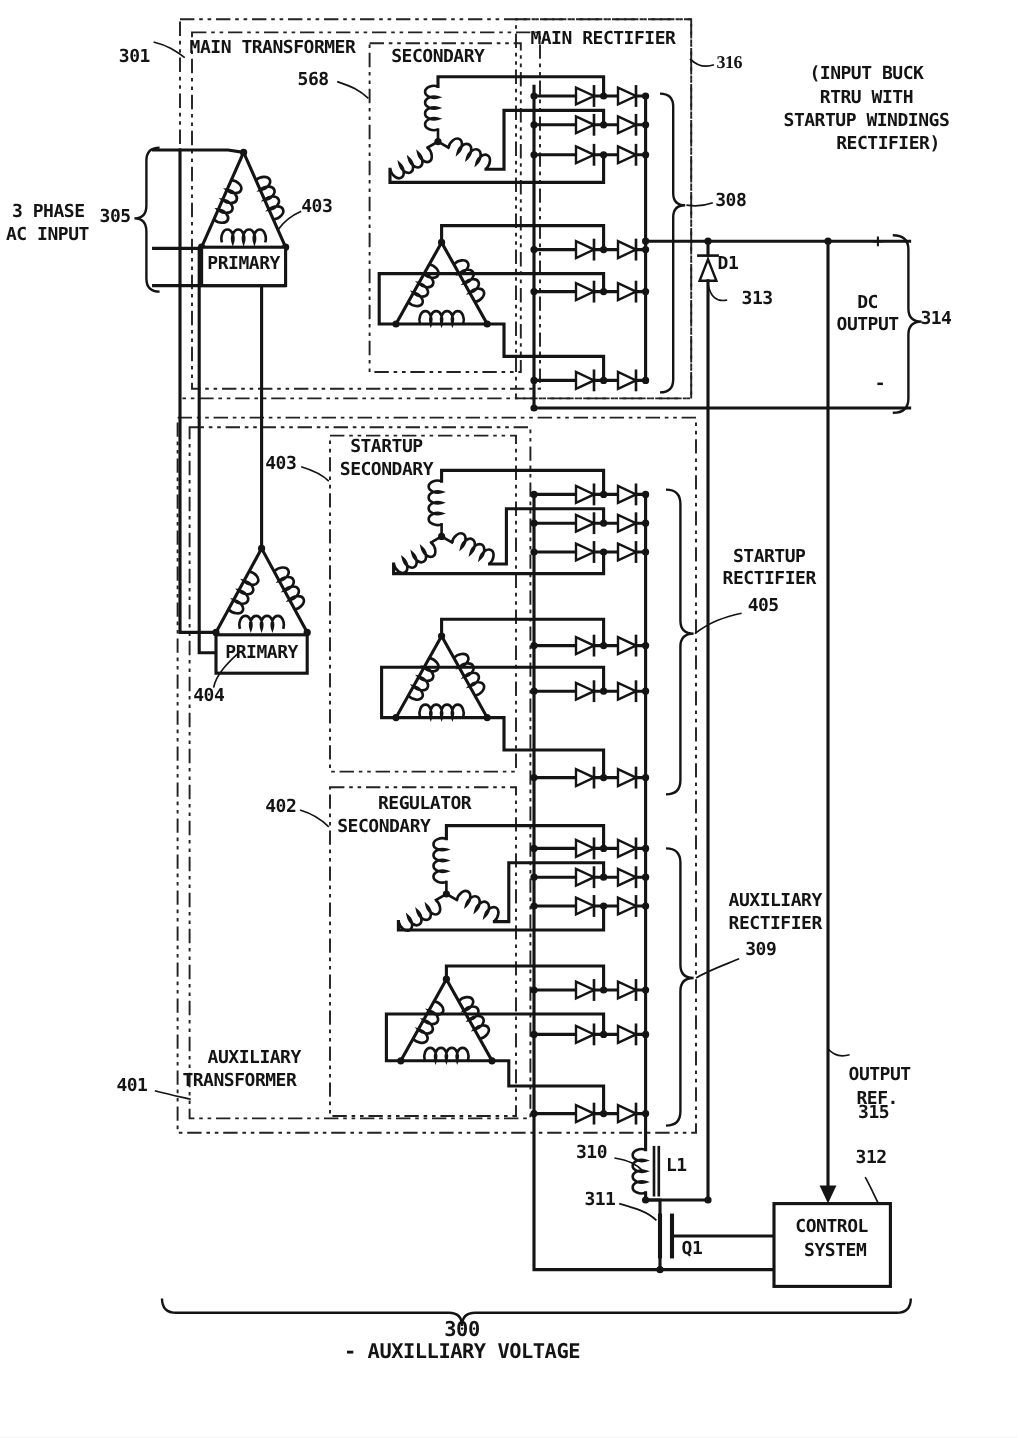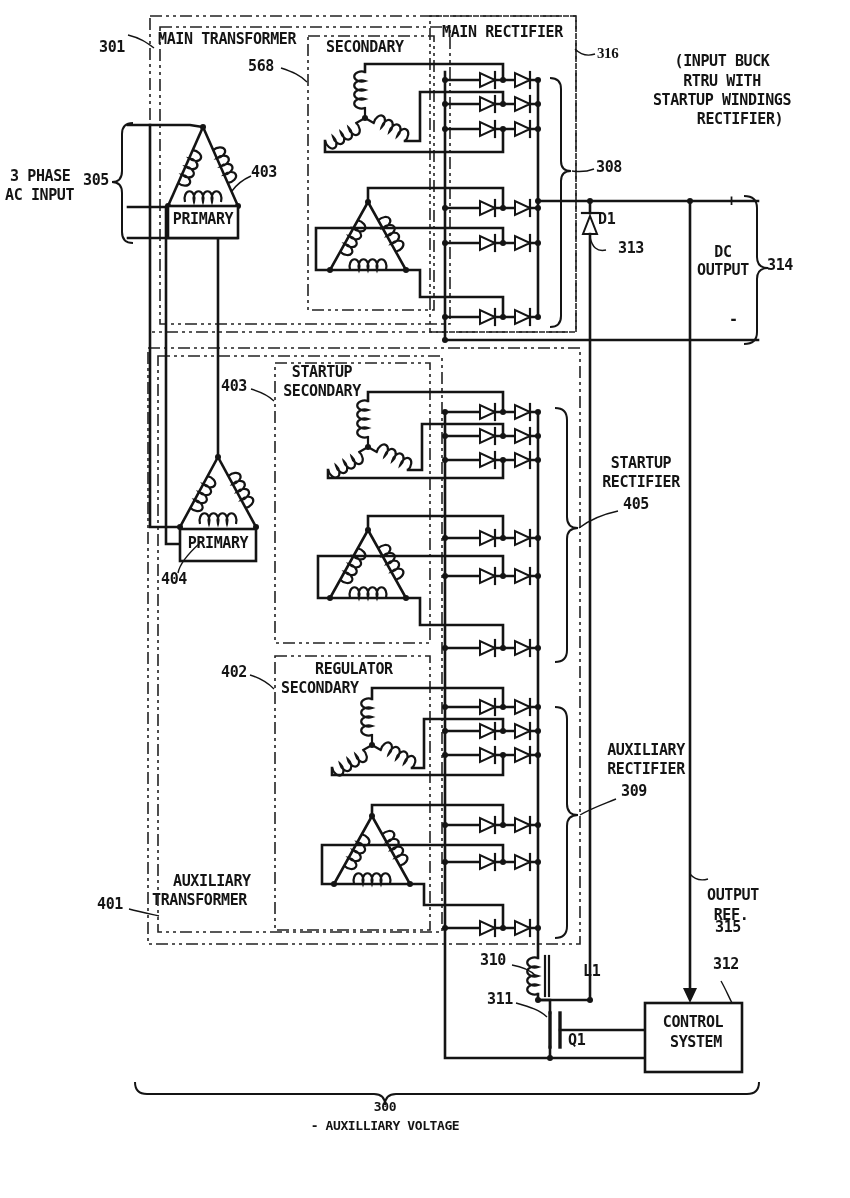--- a/index.html
+++ b/index.html
@@ -1,21 +1,21 @@
 <!DOCTYPE html>
 <html><head>
 <meta charset="utf-8">
 <style>
   html,body{margin:0;padding:0;background:#e8e8e8;}
   #page{position:relative;width:850px;height:1198px;background:#ffffff;overflow:hidden;
         font-family:"DejaVu Sans Mono",monospace;}
   svg{position:absolute;left:0;top:0;}
   .t{position:absolute;font-weight:bold;color:#141414;white-space:nowrap;
      font-size:15px;line-height:1;letter-spacing:-0.4px;}
-  .sm{font-size:13px;}
+  .sm{font-size:17px;}
   .ctr{transform:translateX(-50%);}
   .w  {stroke:#141414;stroke-width:2.6;fill:none;stroke-linecap:square;}
   .w2 {stroke:#141414;stroke-width:2.2;fill:none;stroke-linecap:square;}
   .w3 {stroke:#141414;stroke-width:3.4;fill:none;stroke-linecap:square;}
   .box{stroke:#222;stroke-width:1.6;fill:none;stroke-dasharray:12 4 3 4 3 4;}
   .br {stroke:#141414;stroke-width:2;fill:none;}
   .ld {stroke:#141414;stroke-width:1.4;fill:none;}
   .dot{fill:#141414;stroke:none;}
   .dio{fill:#ffffff;stroke:#141414;stroke-width:2;}
   .cl{stroke:#141414;stroke-width:2.2;fill:none;}
@@ -283,21 +283,21 @@
 
 <div class="t" style="left:173px;top:874px;">AUXILIARY</div>
 <div class="t" style="left:152px;top:893px;">TRANSFORMER</div>
 <div class="t" style="left:97px;top:897px;">401</div>
 
 <div class="t ctr" style="left:728px;top:920px;">315</div>
 <div class="t ctr" style="left:733px;top:888px;">OUTPUT</div>
 <div class="t ctr" style="left:731px;top:908px;">REF.</div>
 
 <div class="t" style="left:480px;top:953px;">310</div>
-<div class="t" style="left:583px;top:964px;">L1</div>
+<div class="t" style="left:555px;top:964px;">L1</div>
 <div class="t" style="left:487px;top:992px;">311</div>
 <div class="t" style="left:568px;top:1033px;">Q1</div>
 <div class="t" style="left:713px;top:957px;">312</div>
 
 <div class="t ctr" style="left:693px;top:1015px;text-align:right;">CONTROL</div>
 <div class="t ctr" style="left:654px;top:1035px;margin-left:42px;">SYSTEM</div>
 
 <div class="t ctr sm" style="left:385px;top:1100px;">300</div>
 <div class="t ctr sm" style="left:385px;top:1119px;">- AUXILLIARY VOLTAGE</div>
 

